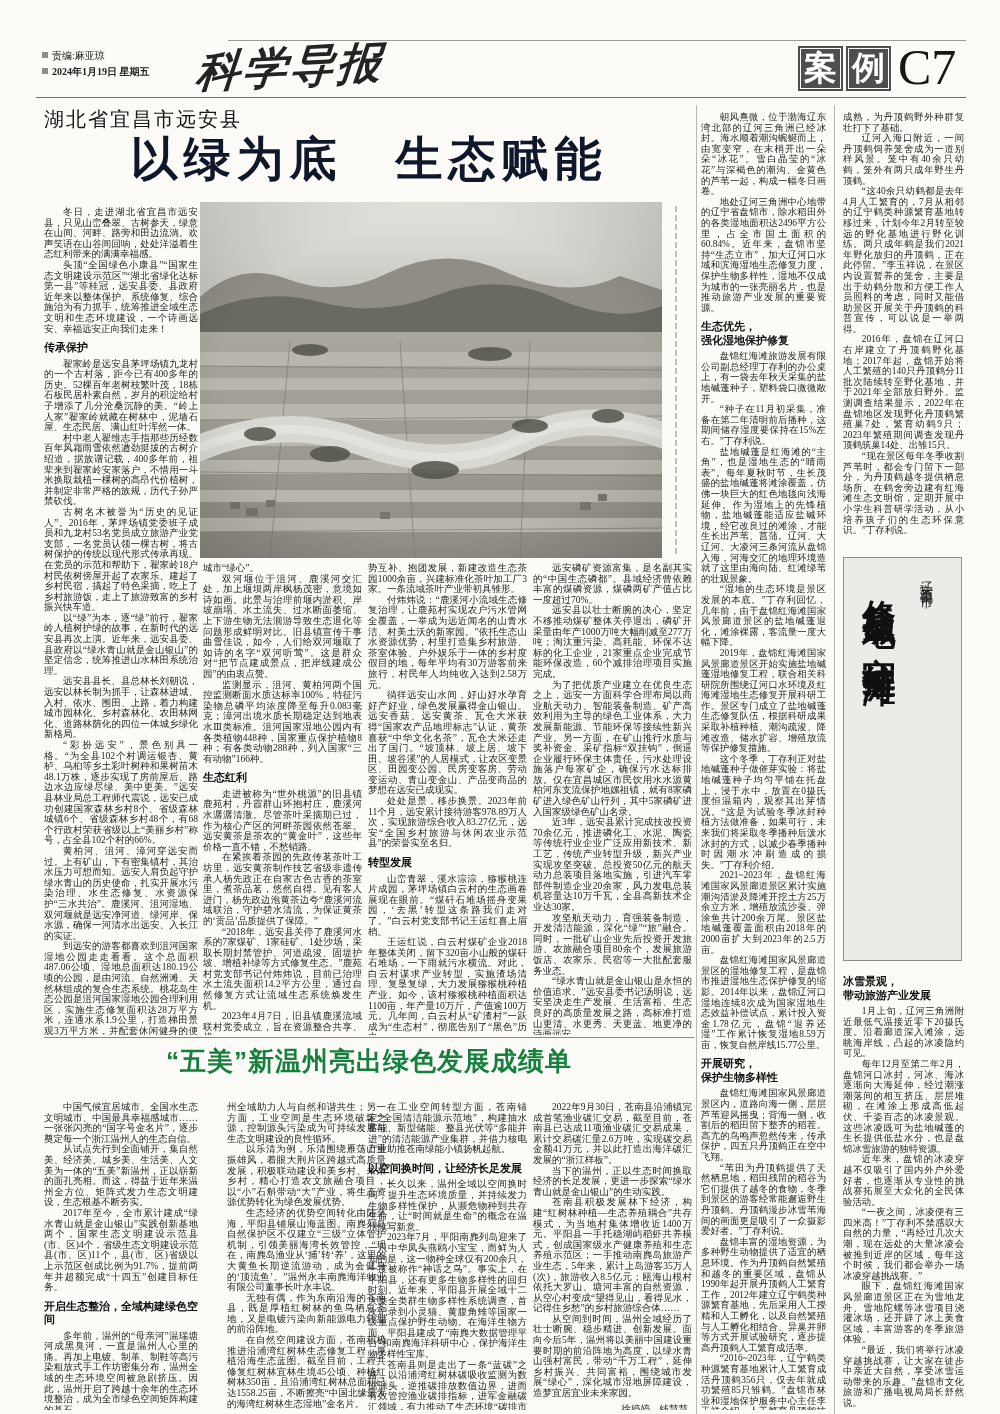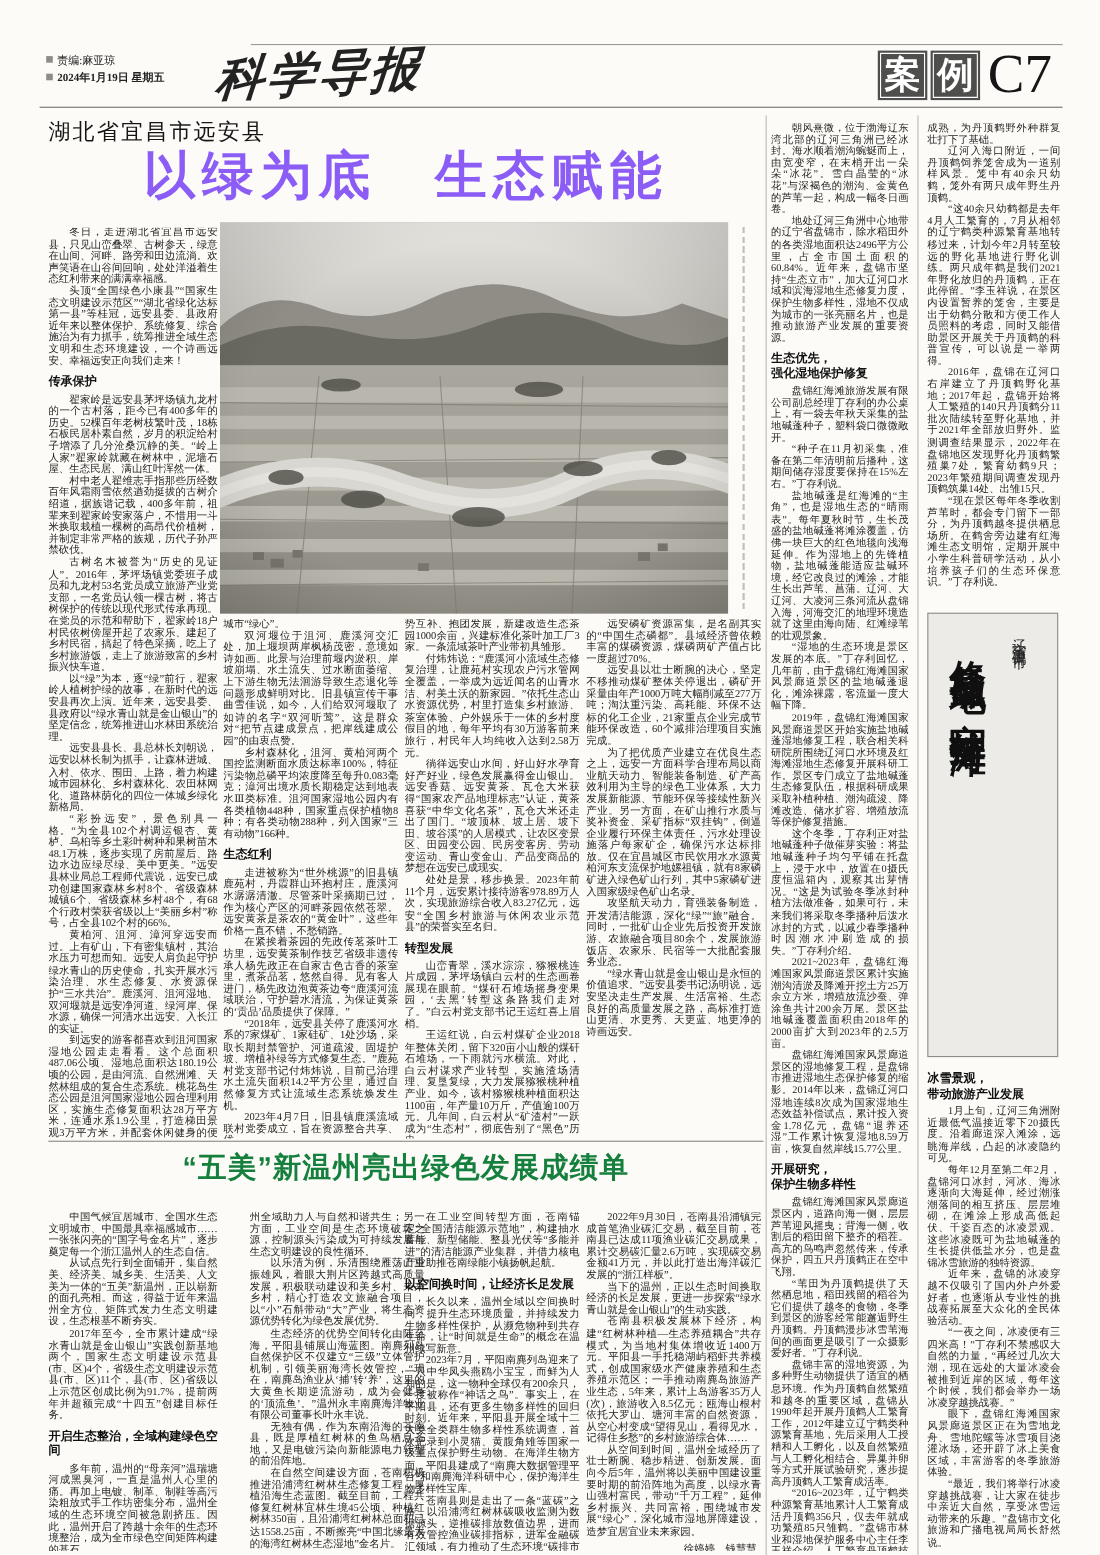--- a/index.html
+++ b/index.html
@@ -20,21 +20,21 @@
     letter-spacing:3px;color:#232323;transform:rotate(-3deg) skewX(-8deg);}
   .section-boxes{left:798px;top:46px;display:flex;gap:3px;}
   .sec-box{width:45px;height:45px;background:#4e4e4c;color:#fff;display:flex;align-items:center;justify-content:center;
     font-size:33px;font-weight:bold;box-shadow:inset 0 0 0 2px #4e4e4c, inset 0 0 0 3px #ffffff;}
   .pageno{left:898px;top:38px;font-size:50px;font-family:"Liberation Serif",serif;color:#161616;}
 
   
   .kicker{left:44px;top:106px;font-size:20px;letter-spacing:2px;color:#151515;}
   .headline1{left:44px;top:128px;width:650px;text-align:center;
     font-family:"Liberation Sans","DejaVu Sans",sans-serif;font-weight:bold;
-    font-size:47px;letter-spacing:6px;color:#8b5cf6;}
+    font-size:47px;letter-spacing:6px;color:#0f172a;}
   .photo{left:200px;top:202px;width:462px;height:356px;background:#c6c5bf;overflow:hidden;}
   .photo svg{display:block;}
   .caption-strip{left:666px;top:206px;width:22px;height:348px;
     background:repeating-linear-gradient(180deg,#8f8f8a 0 6px,transparent 6px 9px);
     background-size:2px 100%;background-repeat:no-repeat;background-position:9px 0;opacity:.55;}
 
   
   .col{position:absolute;overflow:hidden;font-size:9.5px;line-height:10.6px;text-align:justify;
     text-justify:inter-ideograph;color:#1d1d1d;}
   .col p{margin:0;text-indent:2em;}
@@ -152,40 +152,41 @@
     <p>古树名木被誉为“历史的见证人”。2016年，茅坪场镇党委班子成员和九龙村53名党员成立旅游产业党支部，一名党员认领一棵古树，将古树保护的传统以现代形式传承再现。在党员的示范和帮助下，翟家岭18户村民依树傍屋开起了农家乐、建起了乡村民宿，搞起了特色采摘，吃上了乡村旅游饭，走上了旅游致富的乡村振兴快车道。</p>
     <p>以“绿”为本，逐“绿”前行，翟家岭人植树护绿的故事，在新时代的远安县再次上演。近年来，远安县委、县政府以“绿水青山就是金山银山”的坚定信念，统筹推进山水林田系统治理。</p>
     <p>远安县县长、县总林长刘朝说，远安以林长制为抓手，让森林进城、入村、依水、围田、上路，着力构建城市园林化、乡村森林化、农田林网化、道路林荫化的四位一体城乡绿化新格局。</p>
     <p>“彩扮远安”，景色别具一格。“为全县102个村调运银杏、黄栌、乌桕等乡土彩叶树种和果树苗木48.1万株，逐步实现了房前屋后、路边水边应绿尽绿、美中更美。”远安县林业局总工程师代震说，远安已成功创建国家森林乡村8个、省级森林城镇6个、省级森林乡村48个，有68个行政村荣获省级以上“美丽乡村”称号，占全县102个村的66%。</p>
     <p>黄柏河、沮河、漳河穿远安而过。上有矿山，下有密集镇村，其治水压力可想而知。远安人肩负起守护绿水青山的历史使命，扎实开展水污染治理、水生态修复、水资源保护“三水共治”。鹿溪河、沮河湿地、双河堰就是远安净河道、绿河岸、保水源，确保一河清水出远安、入长江的实证。</p>
     <p>到远安的游客都喜欢到沮河国家湿地公园走走看看。这个总面积487.06公顷、湿地总面积达180.19公顷的公园，是由河流、自然洲滩、天然林组成的复合生态系统。桃花岛生态公园是沮河国家湿地公园合理利用区，实施生态修复面积达28万平方米，连通水系1.9公里，打造梯田景观3万平方米，并配套休闲健身的便民服务设施，被市民称为</p>
   </div>
 <div class="col" style="left:203px;top:563px;width:159px;height:472px;">
     <p class="pc">城市“绿心”。</p>
     <p>双河堰位于沮河、鹿溪河交汇处，加上堰坝两岸枫杨茂密，意境如诗如画。此景与治理前堰内淤积、岸坡崩塌、水土流失、过水断面萎缩、上下游生物无法洄游导致生态退化等问题形成鲜明对比。旧县镇宣传干事曲雪佳说，如今，人们给双河堰取了如诗的名字“双河听莺”。这是群众对“把节点建成景点，把岸线建成公园”的由衷点赞。</p>
-    <p>乡村森林化，沮河、黄柏河两个国控监测断面水质达标率100%，特征污染物总磷平均浓度降至每升0.083毫克；漳河出境水质长期稳定达到地表水Ⅲ类标准。沮河国家湿地公园内有各类植物448种，国家重点保护植物8种；有各类动物288种，列入国家“三有动物”166种。</p>
+    <p>监测显示，沮河、黄柏河两个国控监测断面水质达标率100%，特征污染物总磷平均浓度降至每升0.083毫克；漳河出境水质长期稳定达到地表水Ⅲ类标准。沮河国家湿地公园内有各类植物448种，国家重点保护植物8种；有各类动物288种，列入国家“三有动物”166种。</p>
     <h4>生态红利</h4>
     <p>走进被称为“世外桃源”的旧县镇鹿苑村，丹霞群山环抱村庄，鹿溪河水潺潺清澈。尽管茶叶采摘期已过，作为核心产区的河畔茶园依然苍翠。远安黄茶是茶农的“黄金叶”，这些年价格一直不错，不愁销路。</p>
     <p>在紧挨着茶园的先政传茗茶叶工坊里，远安黄茶制作技艺省级非遗传承人杨先政正在自家古色古香的茶室里，煮茶品茗，悠然自得。见有客人进门，杨先政边泡黄茶边夸“鹿溪河流域联治，守护碧水清流，为保证黄茶的‘贡品’品质提供了保障。”</p>
     <p>“2018年，远安县关停了鹿溪河水系的7家煤矿、1家硅矿、1处沙场，采取长期封禁管护、河道疏浚、固堤护坡、增植补绿等方式修复生态。”鹿苑村党支部书记付炜炜说，目前已治理水土流失面积14.2平方公里，通过自然修复方式让流域生态系统焕发生机。</p>
     <p>2023年4月7日，旧县镇鹿溪流域联村党委成立，旨在资源整合共享、优</p>
   </div>
 <div class="col" style="left:368px;top:563px;width:159px;height:472px;">
     <p class="pc">势互补、抱团发展，新建改造生态茶园1000余亩，兴建标准化茶叶加工厂3家。一条流域茶叶产业带初具雏形。</p>
     <p>付炜炜说：“鹿溪河小流域生态修复治理，让鹿苑村实现农户污水管网全覆盖，一举成为远近闻名的山青水洁、村美土沃的新家园。”依托生态山水资源优势，村里打造集乡村旅游、茶室体验、户外娱乐于一体的乡村度假目的地，每年平均有30万游客前来旅行，村民年人均纯收入达到2.58万元。</p>
     <p>徜徉远安山水间，好山好水孕育好产好业，绿色发展赢得金山银山。远安香菇、远安黄茶、瓦仓大米获得“国家农产品地理标志”认证，黄茶喜获“中华文化名茶”，瓦仓大米还走出了国门。“坡顶林、坡上居、坡下田、坡谷溪”的人居模式，让农区变景区、田园变公园、民房变客房、劳动变运动、青山变金山、产品变商品的梦想在远安已成现实。</p>
     <p>处处是景，移步换景。2023年前11个月，远安累计接待游客978.89万人次，实现旅游综合收入83.27亿元，远安“全国乡村旅游与休闲农业示范县”的荣誉实至名归。</p>
     <h4>转型发展</h4>
     <p>山峦青翠，溪水淙淙，猕猴桃连片成园，茅坪场镇白云村的生态画卷展现在眼前。“煤矸石堆场摇身变果园，‘去黑’转型这条路我们走对了。”白云村党支部书记王运红喜上眉梢。</p>
     <p>王运红说，白云村煤矿企业2018年整体关闭，留下320亩小山般的煤矸石堆场，一下雨就污水横流。对此，白云村谋求产业转型，实施渣场清理、复垦复绿，大力发展猕猴桃种植产业。如今，该村猕猴桃种植面积达1100亩，年产量10万斤，产值逾100万元。几年间，白云村从“矿渣村”一跃成为“生态村”，彻底告别了“黑色”历史。</p>
   </div>
 <div class="col" style="left:533px;top:563px;width:159px;height:472px;">
     <p>远安磷矿资源富集，是名副其实的“中国生态磷都”。县域经济曾依赖丰富的煤磷资源，煤磷两矿产值占比一度超过70%。</p>
     <p>远安县以壮士断腕的决心，坚定不移推动煤矿整体关停退出，磷矿开采量由年产1000万吨大幅削减至277万吨；淘汰重污染、高耗能、环保不达标的化工企业，21家重点企业完成节能环保改造，60个减排治理项目实施完成。</p>
     <p>为了把优质产业建立在优良生态之上，远安一方面科学合理布局以商业航天动力、智能装备制造、矿产高效利用为主导的绿色工业体系，大力发展新能源、节能环保等接续性新兴产业。另一方面，在矿山推行水质与奖补资金、采矿指标“双挂钩”，倒逼企业履行环保主体责任，污水处理设施落户每家矿企，确保污水达标排放。仅在宜昌城区市民饮用水水源黄柏河东支流保护地嫘祖镇，就有8家磷矿进入绿色矿山行列，其中5家磷矿进入国家级绿色矿山名录。</p>
+    <p>近3年，远安县累计完成技改投资70余亿元，推进磷化工、水泥、陶瓷等传统行业企业广泛应用新技术、新工艺，传统产业转型升级，新兴产业实现攻坚突破。总投资50亿元的航天动力总装项目落地实施，引进汽车零部件制造企业20余家，风力发电总装机容量达10万千瓦，全县高新技术企业达30家。</p>
     <p>攻坚航天动力，育强装备制造，开发清洁能源，深化“绿”“旅”融合。同时，一批矿山企业先后投资开发旅游、农旅融合项目80余个，发展旅游饭店、农家乐、民宿等一大批配套服务业态。</p>
     <p>“绿水青山就是金山银山是永恒的价值追求。”远安县委书记汤明说，远安坚决走生产发展、生活富裕、生态良好的高质量发展之路，高标准打造山更清、水更秀、天更蓝、地更净的诗画远安。</p>
   </div>
 
 <div class="hline" style="left:44px;top:1037px;width:650px;background:#888782;"></div>
 
 <div class="abs headline2">“五美”新温州亮出绿色发展成绩单</div>
 
 <div class="col" style="left:44px;top:1102px;width:154px;height:308px;">
     <p>中国气候宜居城市、全国水生态文明城市、中国最具幸福感城市……一张张闪亮的“国字号金名片”，逐步奠定每一个浙江温州人的生态自信。</p>

